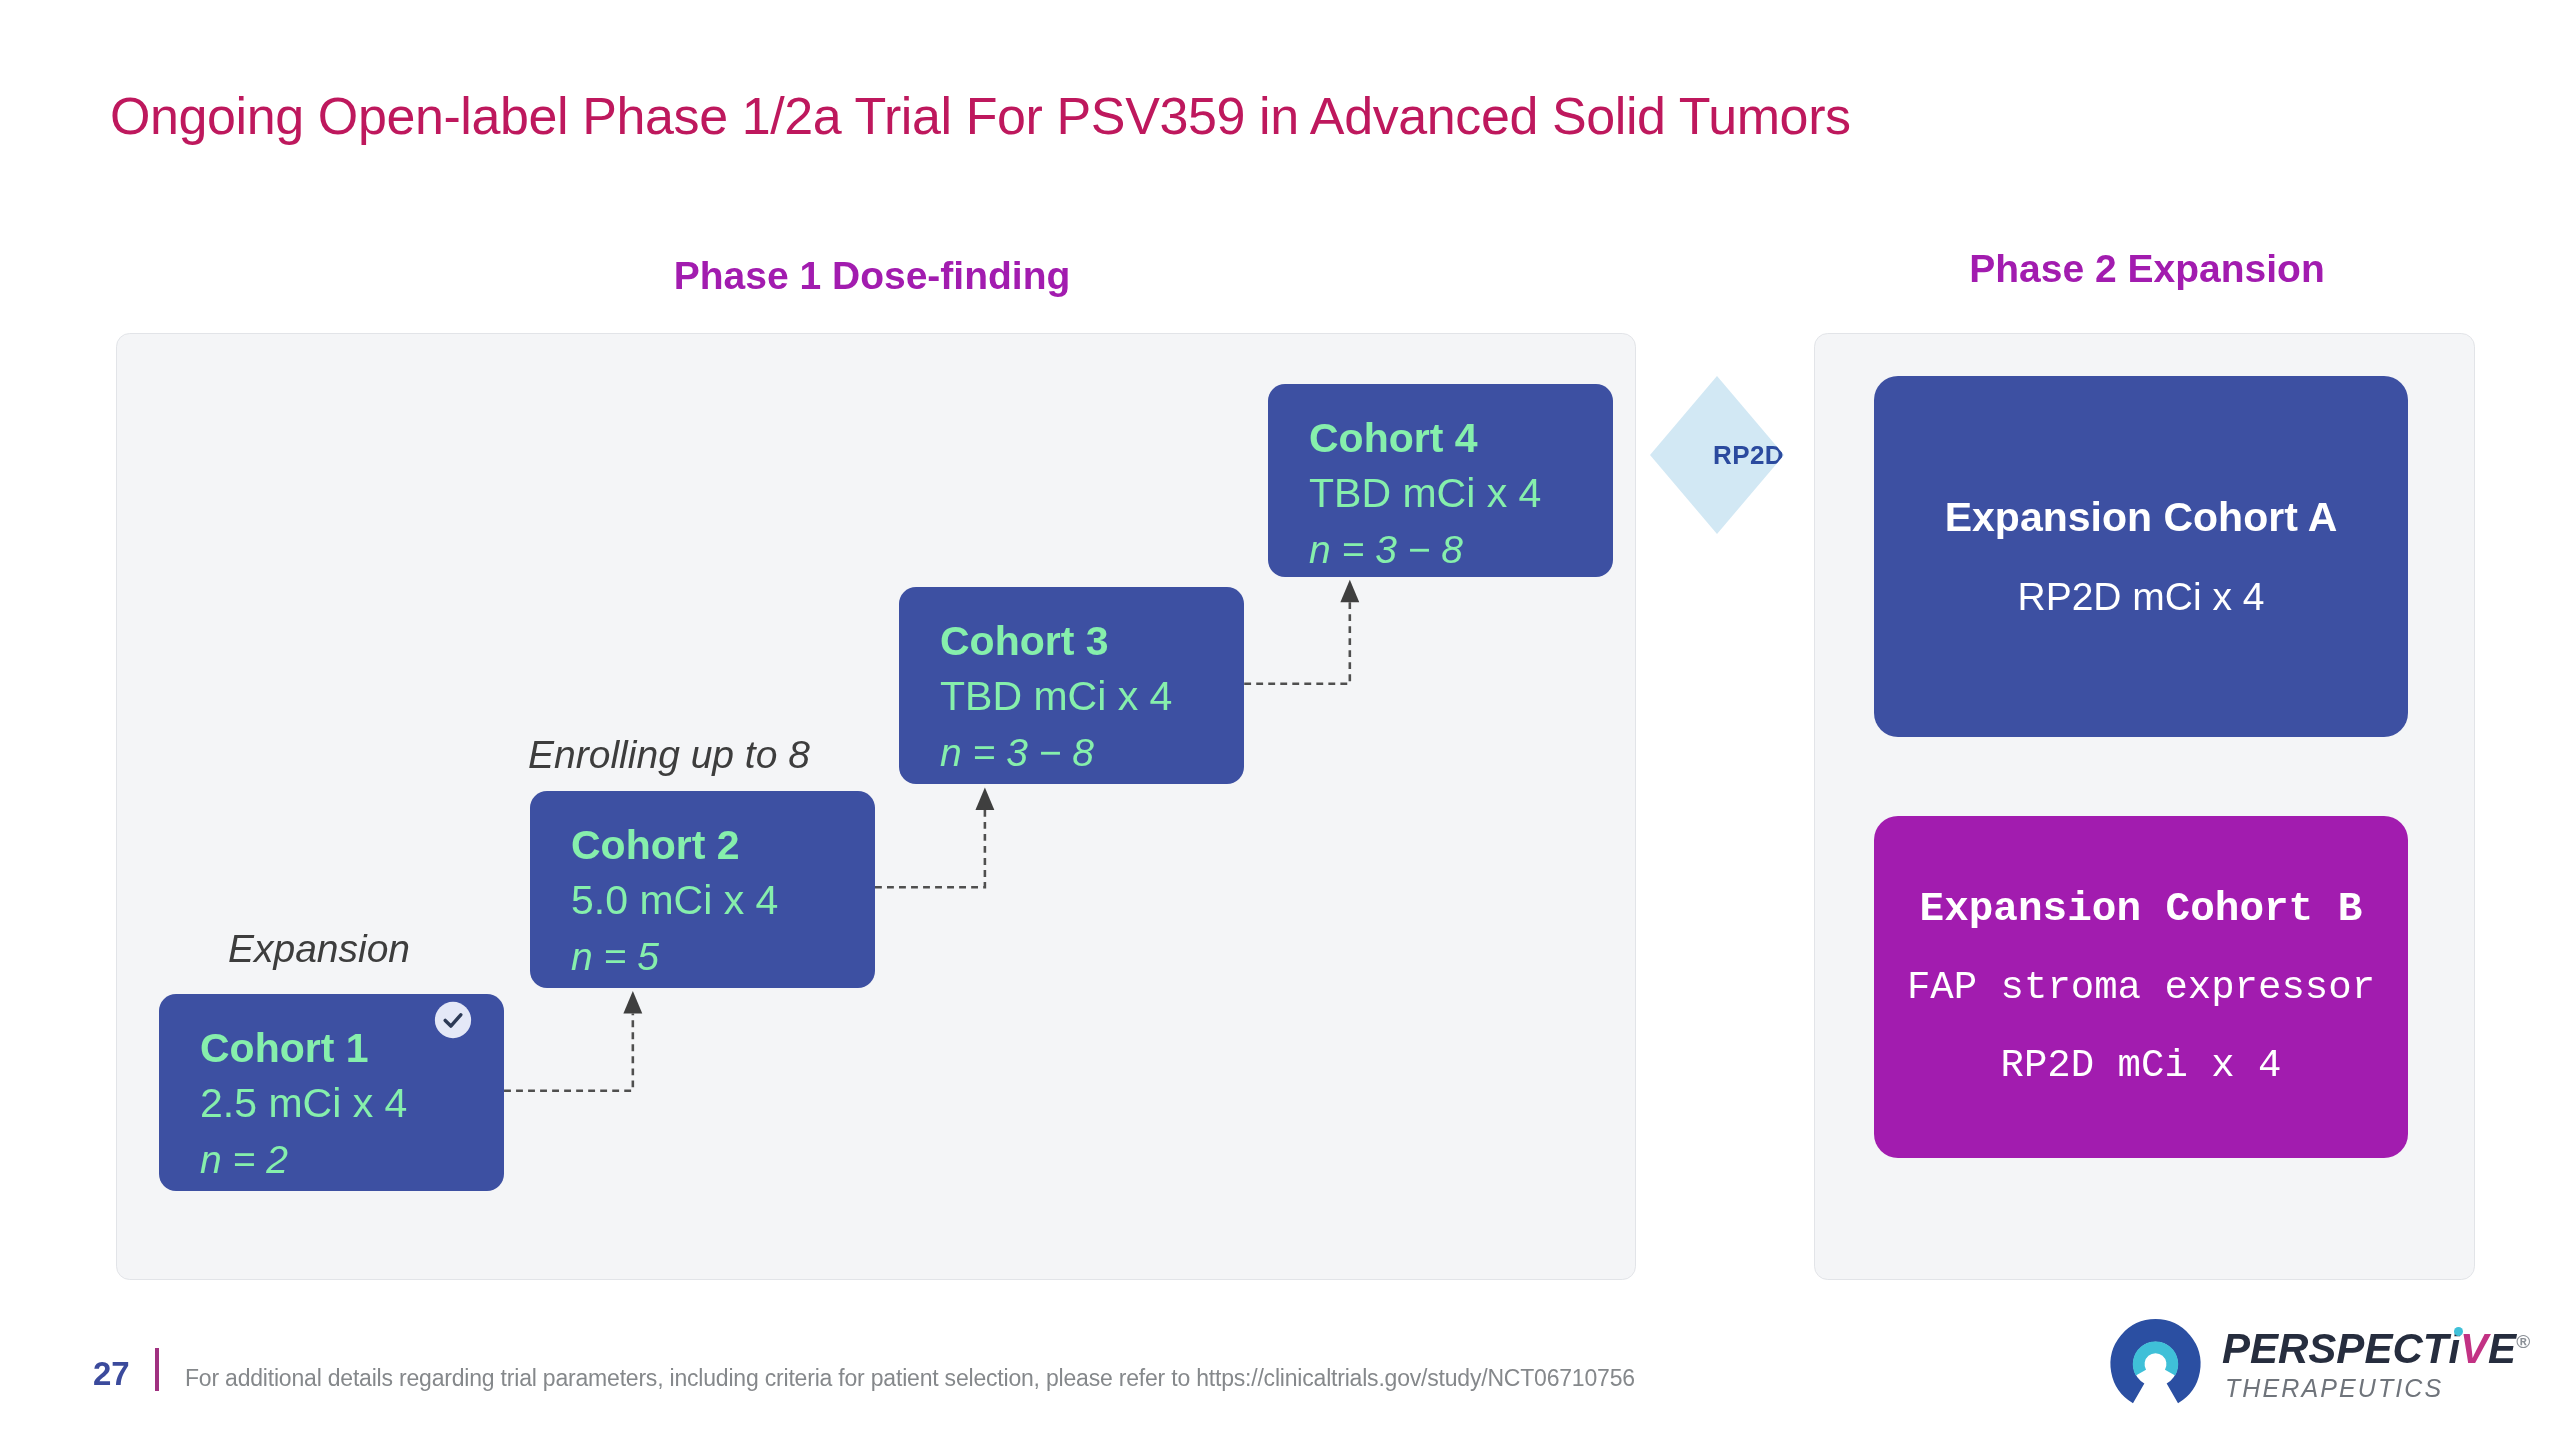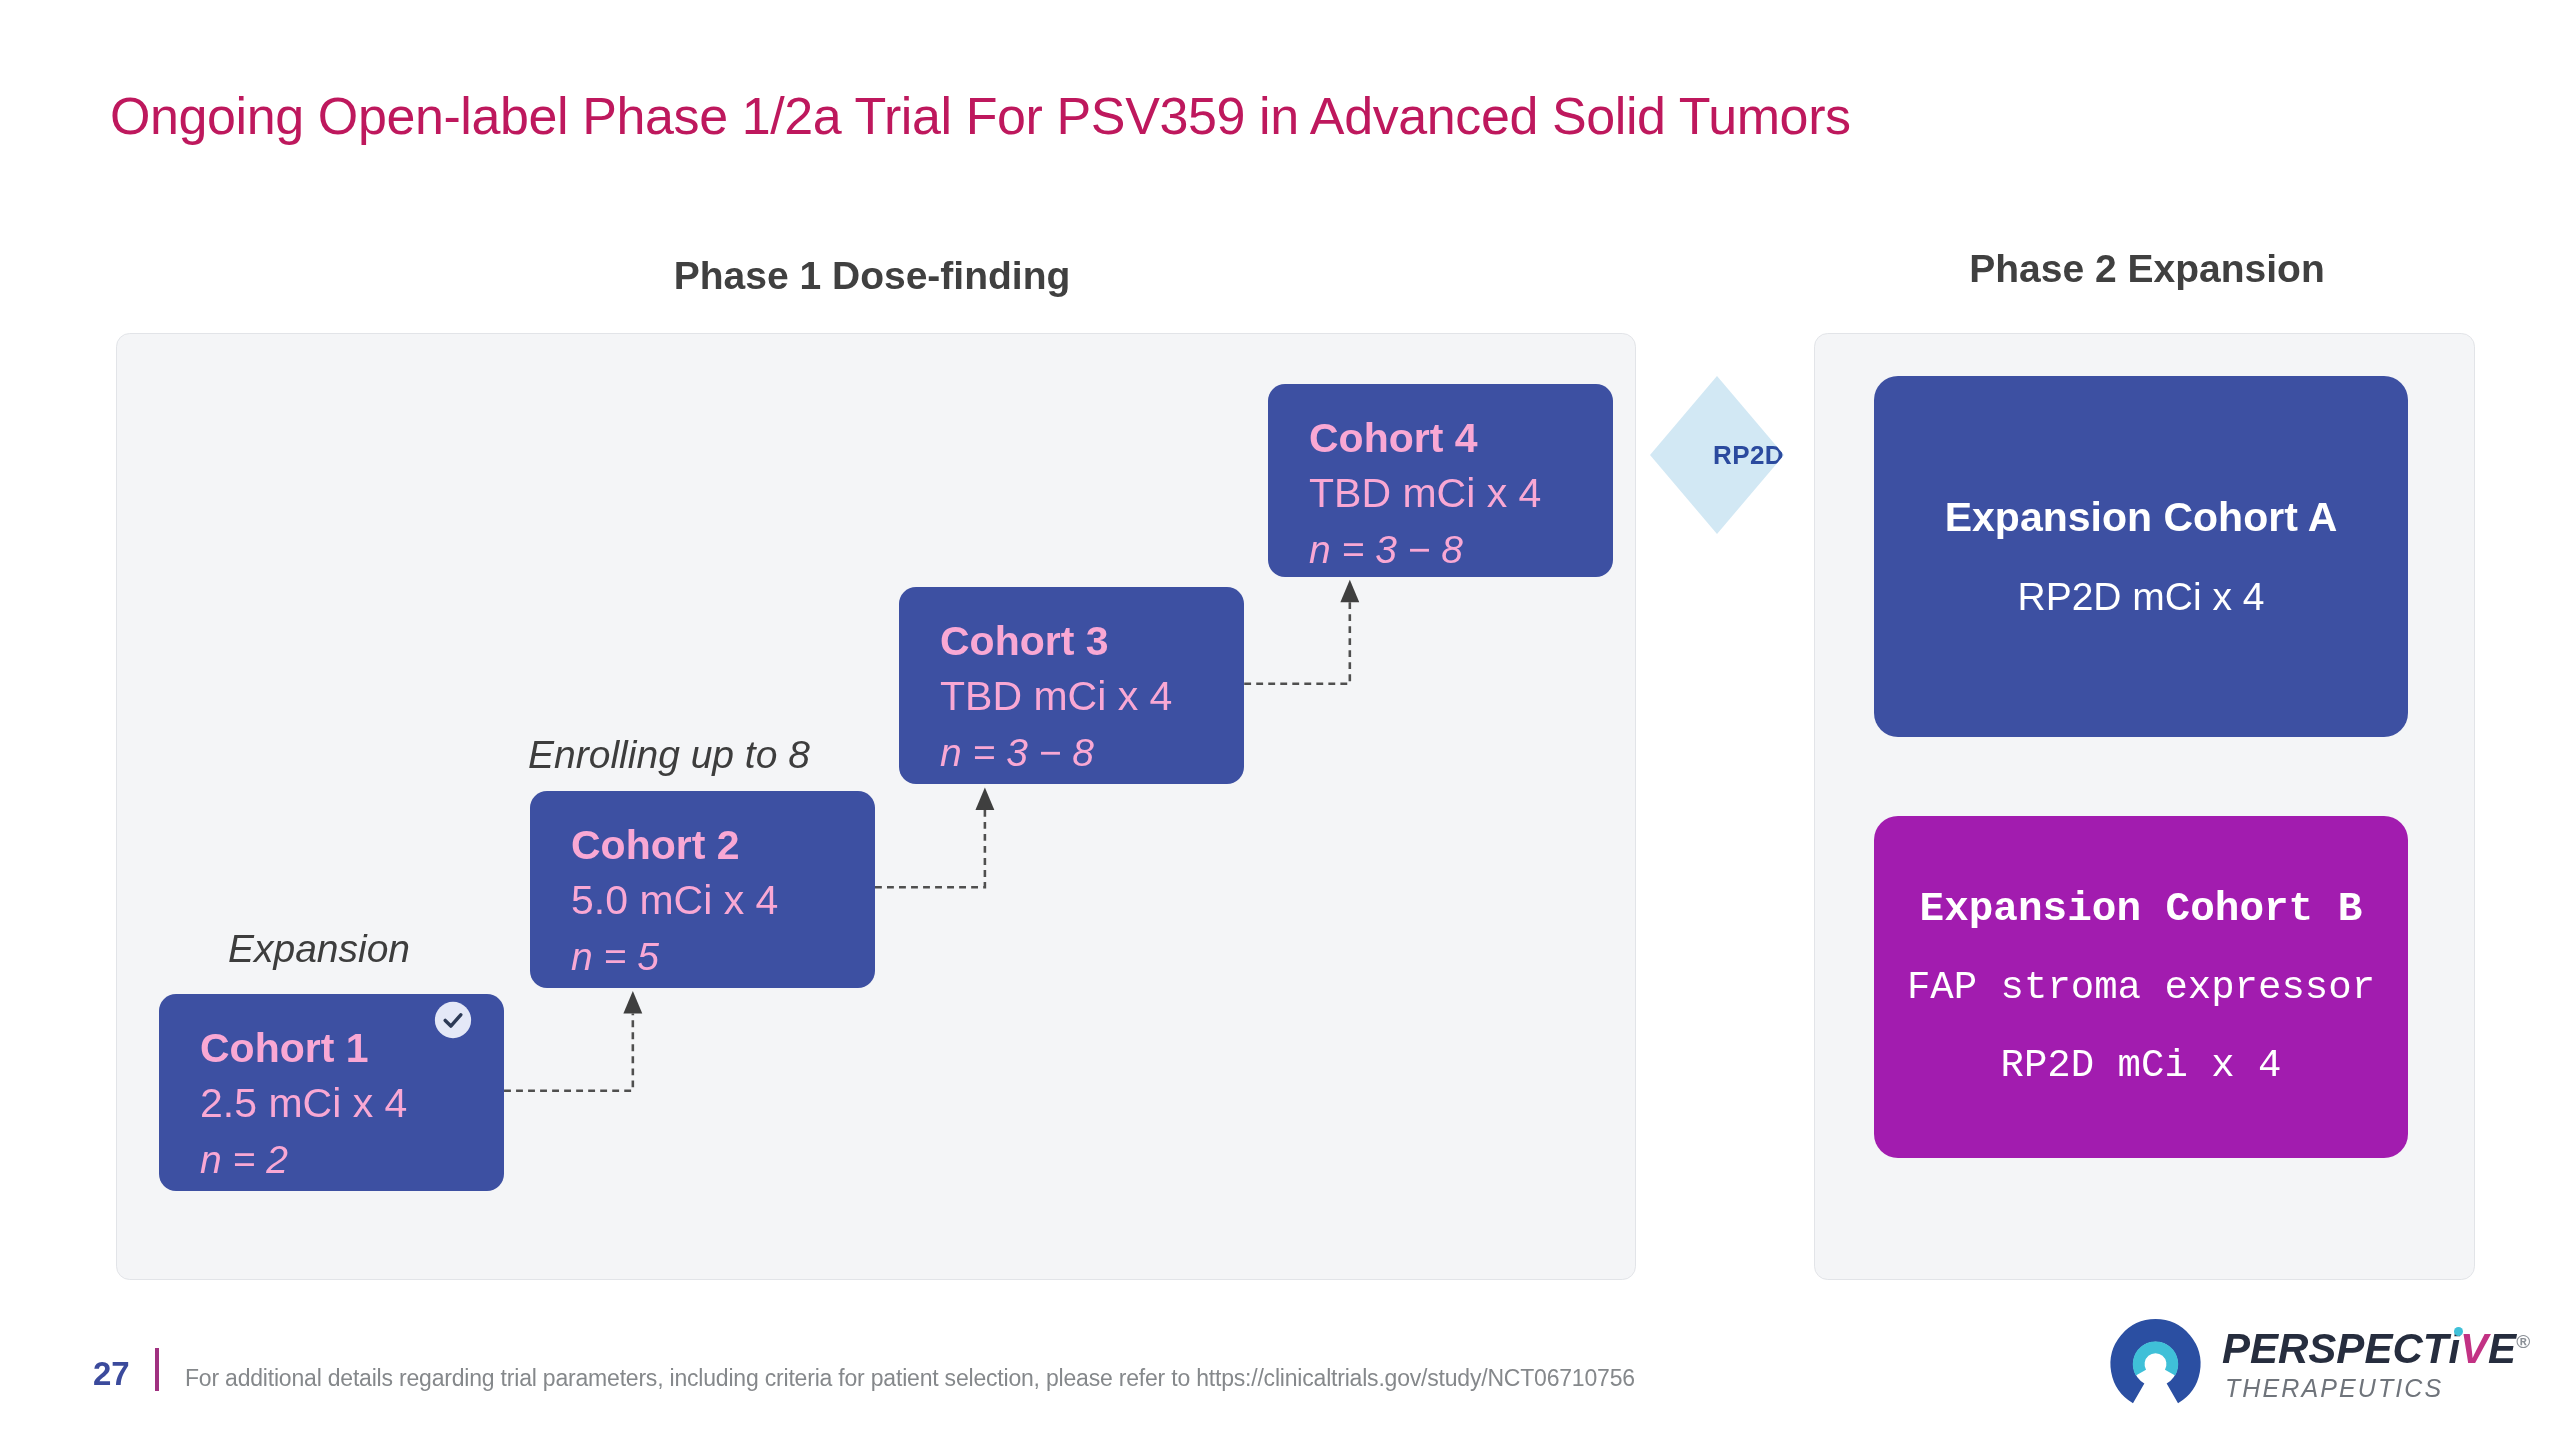--- a/index.html
+++ b/index.html
@@ -10,37 +10,37 @@
   .abs{position:absolute;}
 
   
   .slide-title{
     left:110px;top:86px;font-size:52px;font-weight:500;color:#be185d;
     letter-spacing:-0.4px;white-space:nowrap;
   }
 
   
   .phase-header{
-    font-size:39px;font-weight:bold;color:#404040;white-space:nowrap;
+    font-size:39px;font-weight:bold;color:#a21caf;white-space:nowrap;
     transform:translateX(-50%);
   }
   .phase-header.p1{left:872px;top:254px;}
   .phase-header.p2{left:2147px;top:247px;}
 
   
   .panel{
     background:#f4f5f7;border:1.7px solid #e2e4e8;border-radius:13.7px;
   }
   .panel.left{left:116px;top:333px;width:1518px;height:945px;}
   .panel.right{left:1814px;top:333px;width:659px;height:945px;}
 
   
   .cohort-box{
     width:345px;height:197px;background:#3d50a2;border-radius:17px;
-    color:#f9a8d4;padding:27.5px 8.6px 0 41px;box-sizing:border-box;
+    color:#86efac;padding:27.5px 8.6px 0 41px;box-sizing:border-box;
   }
   .cohort-box .cohort-name{font-size:41px;font-weight:bold;line-height:53px;white-space:nowrap;}
   .cohort-box .cohort-dose{font-size:41px;font-weight:normal;line-height:57px;white-space:nowrap;}
   .cohort-box .cohort-n{font-size:39px;font-style:italic;line-height:55px;white-space:nowrap;}
   #cohort1{left:159px;top:994px;}
   #cohort2{left:530px;top:791px;}
   #cohort3{left:899px;top:587px;}
   #cohort4{left:1268px;top:384px;height:193px;}
 
   .check-circle{left:275px;top:6.9px;width:38px;height:38px;}

